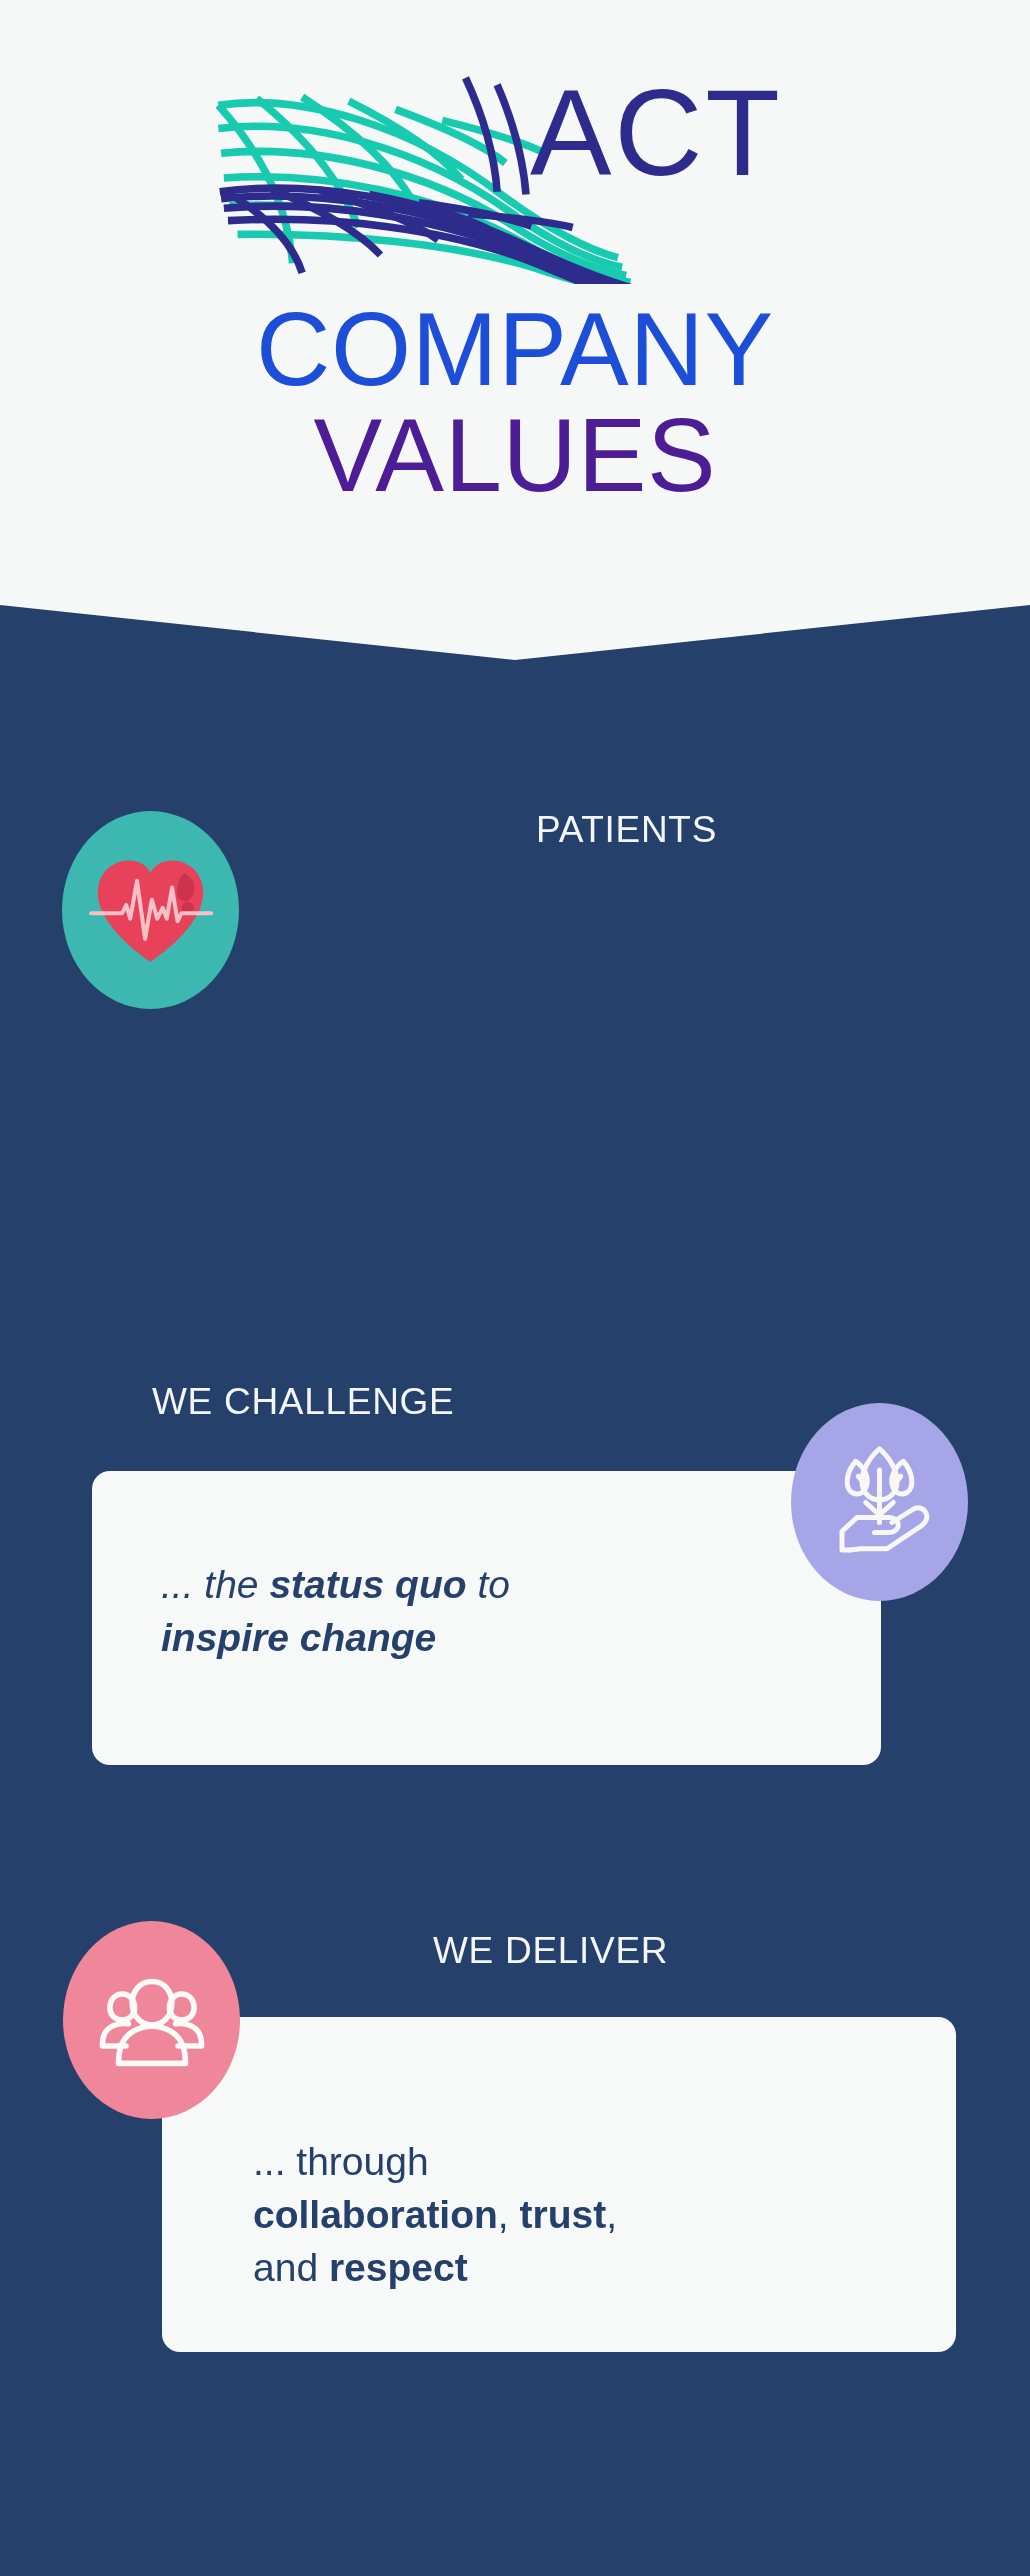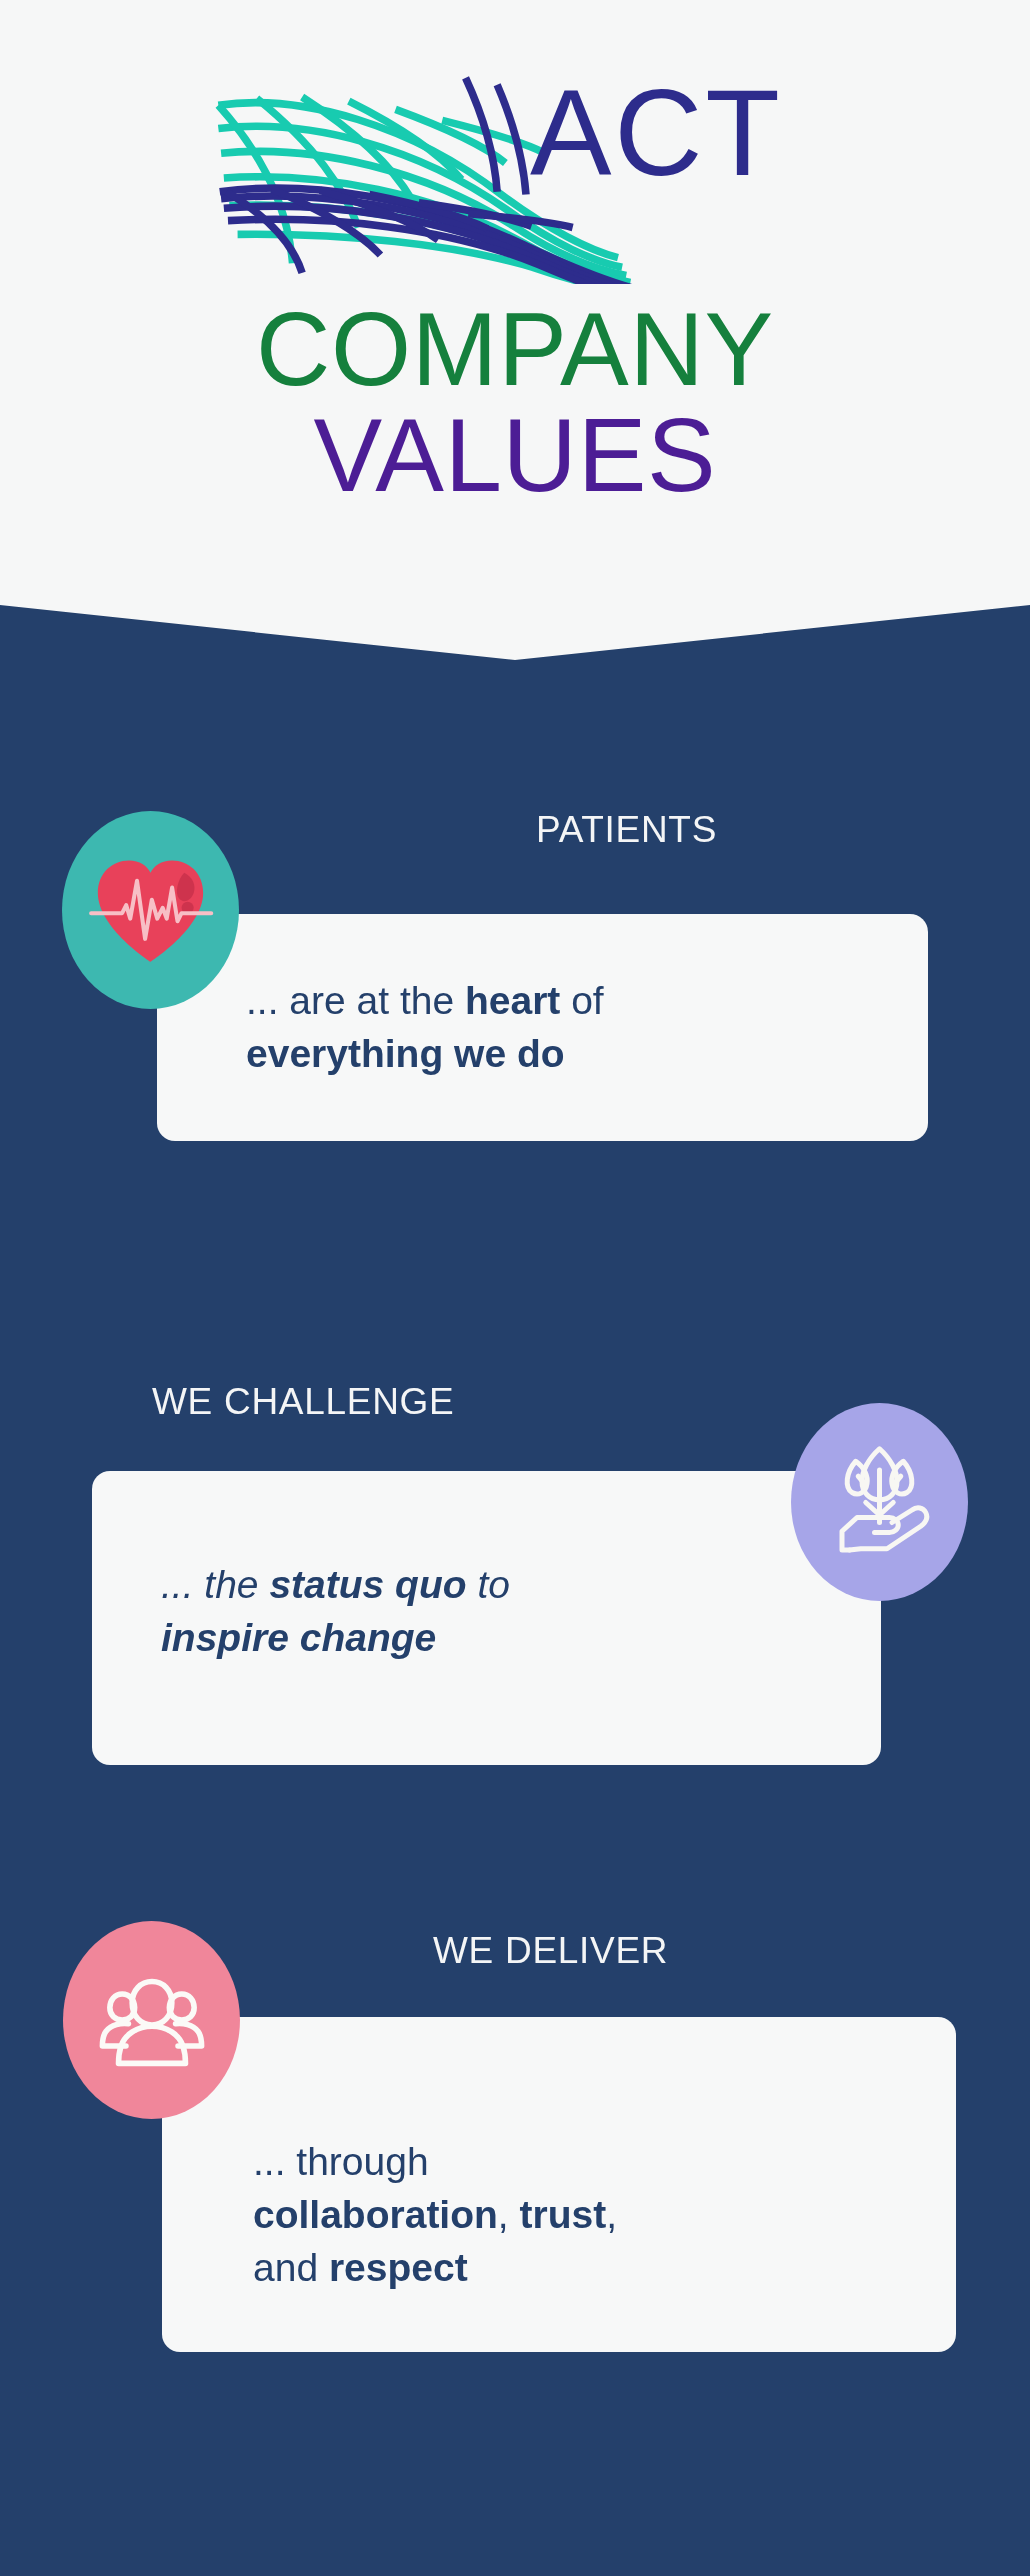--- a/index.html
+++ b/index.html
@@ -171,37 +171,31 @@
         </g>
         <g fill="none" stroke="#2D2C8C" stroke-width="11">
           <path d="M378,30 C404,86 420,140 424,196"></path>
           <path d="M424,40 C448,96 462,148 466,200"></path>
         </g>
         <text x="472" y="172" font-family="Liberation Sans, sans-serif" font-size="178" font-weight="400" fill="#2D2C8C" letter-spacing="4">ACT</text>
       </svg>
     </div>
 
     <div class="title-block">
-      <div class="title-line" style="color: #15803d;">COMPANY</div>
+      <div class="title-line" style="color: #1d4ed8;">COMPANY</div>
       <div class="title-line" style="color: #4c1d95;">VALUES</div>
     </div>
   </div>
 
   <div class="body-navy" style="background: rgb(36, 64, 107);"></div>
 
   <div class="value-block" id="block-patients">
 
     <div class="vb-heading" id="patients-heading">PATIENTS</div>
 
-    <div class="vb-card" id="patients-card" style="background: rgb(247, 248, 248);">
-      <div class="vb-card-text" id="patients-text" style="color: rgb(36, 64, 107);">
-          <div><span>... are at the </span><b>heart</b><span> of</span></div>
-          <div><b>everything we do</b></div>
-        </div>
-    </div>
 
     <div class="vb-icon" id="patients-icon" style="background: rgb(61, 184, 176);">
       <svg class="icon-svg" width="135" height="135" viewBox="0 0 200 200">
         <path d="M100,176 C100,176 22,126 22,74 C22,44 44,26 68,26
                  C84,26 95,34 100,44 C105,34 116,26 132,26
                  C156,26 178,44 178,74 C178,126 100,176 100,176 Z" fill="#E8415A"></path>
         <path d="M150,44 C162,50 168,62 164,74 C160,86 148,90 142,82
                  C136,74 140,54 150,44 Z" fill="#C62F4A" opacity="0.75"></path>
         <circle cx="155" cy="96" r="9" fill="#C62F4A" opacity="0.75"></circle>
         <path d="M12,104 L58,104 L64,92 L70,112 L80,56 L92,142 L102,84

